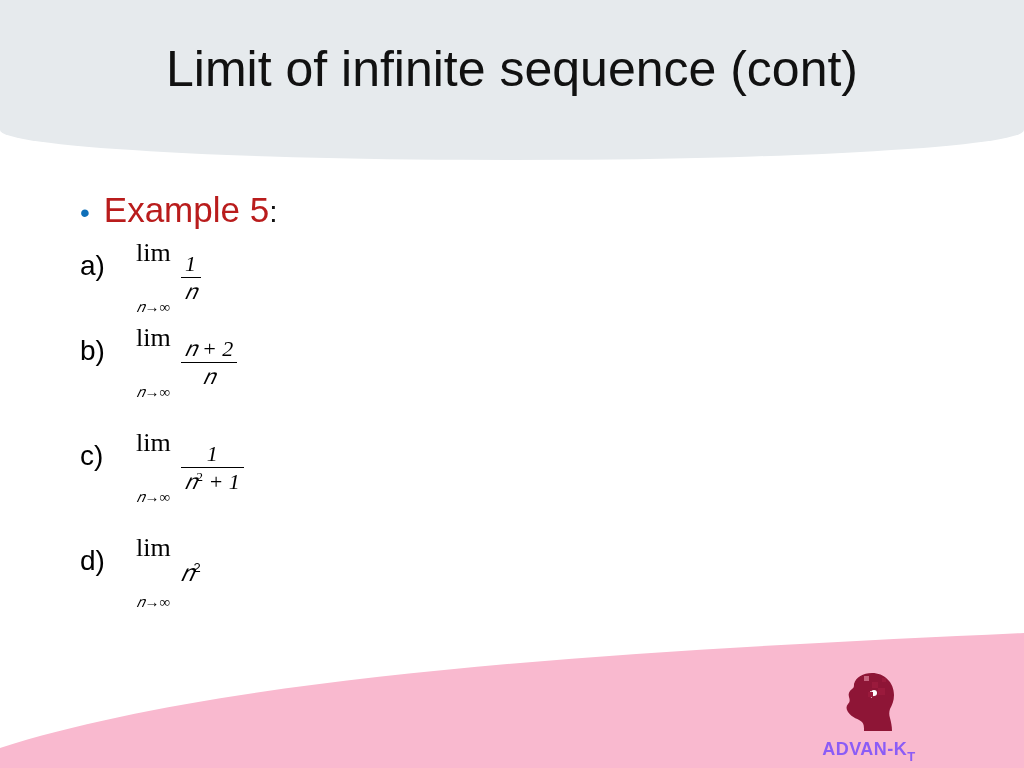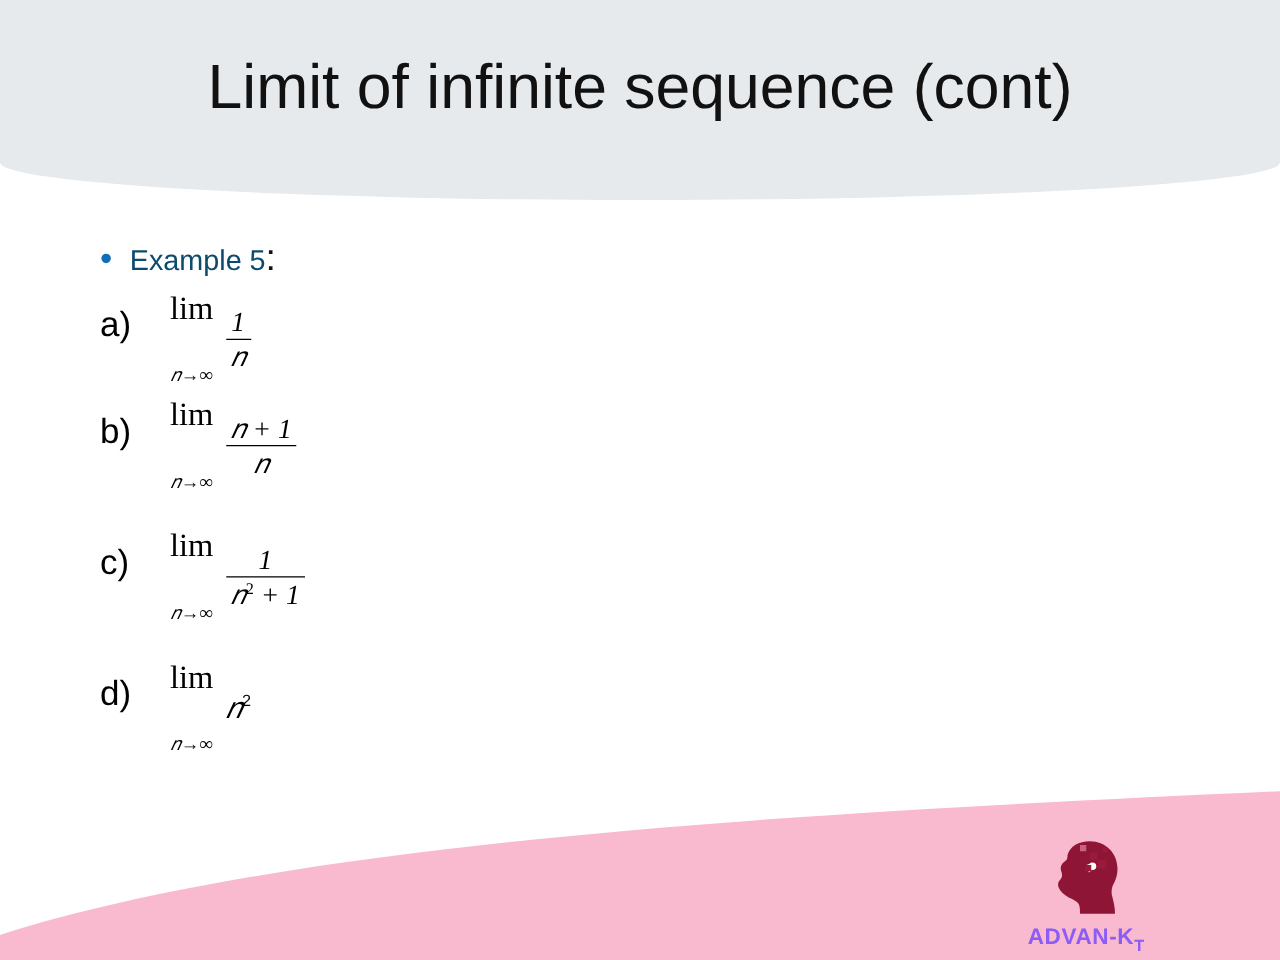--- a/index.html
+++ b/index.html
@@ -19,21 +19,21 @@
     text-align: center; font-size: 50px; color: #111; font-weight: 400;
   }
 
   .content {
     position: absolute; left: 80px; top: 190px; width: 700px;
     font-size: 28px; color: #000;
   }
 
   .bullet-row { display: flex; align-items: baseline; gap: 14px; margin-bottom: 6px; }
   .bullet { color: #0f6fb8; font-size: 28px; line-height: 1; }
-  .example-label { color: #0c4a6e; font-size: 23px; }
+  .example-label { color: #b91c1c; font-size: 35px; }
   .example-colon { color: #111; font-size: 30px; }
 
   .item { display: flex; align-items: flex-start; margin-top: 6px; }
   .item .letter { width: 40px; font-size: 28px; color: #000; padding-top: 14px; }
   .item .math { padding-left: 16px; }
 
   
   .lim { display: inline-flex; align-items: center; font-family: "Cambria Math","STIXGeneral","Times New Roman",serif; }
   .lim-col { display: inline-flex; flex-direction: column; align-items: center; line-height: 1; gap: 32px; }
   .lim-word { font-size: 26px; }
@@ -102,21 +102,21 @@
 
     <div class="item">
       <div class="letter">b)</div>
       <div class="math">
         <span class="lim">
           <span class="lim-col">
             <span class="lim-word">lim</span>
             <span class="lim-sub">𝑛→∞</span>
           </span>
           <span class="frac">
-            <span class="num">𝑛 + 1</span>
+            <span class="num">𝑛 + 2</span>
             <span class="bar"></span>
             <span class="den">𝑛</span>
           </span>
         </span>
       </div>
     </div>
 
     <div class="item gap-lg">
       <div class="letter">c)</div>
       <div class="math">

